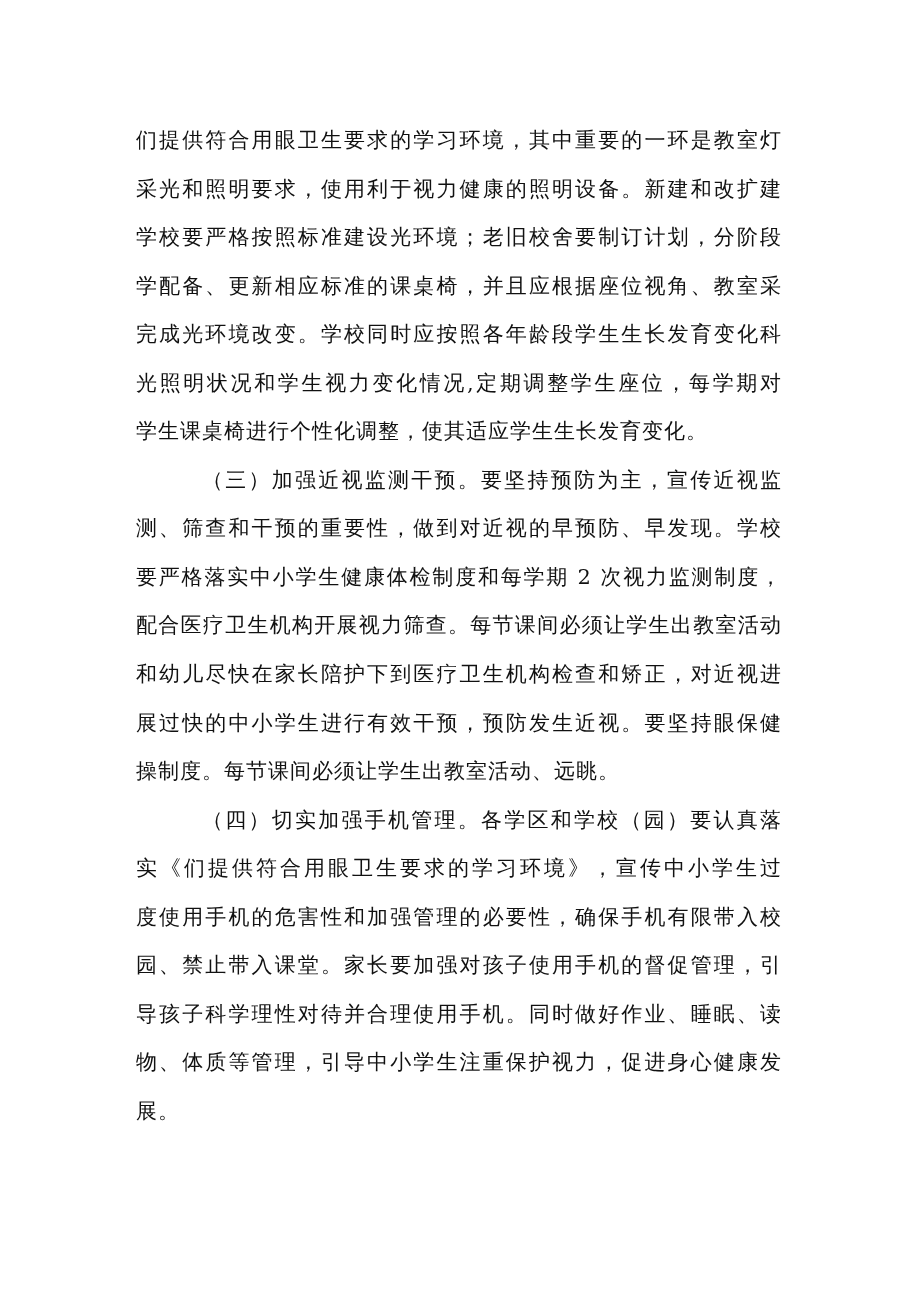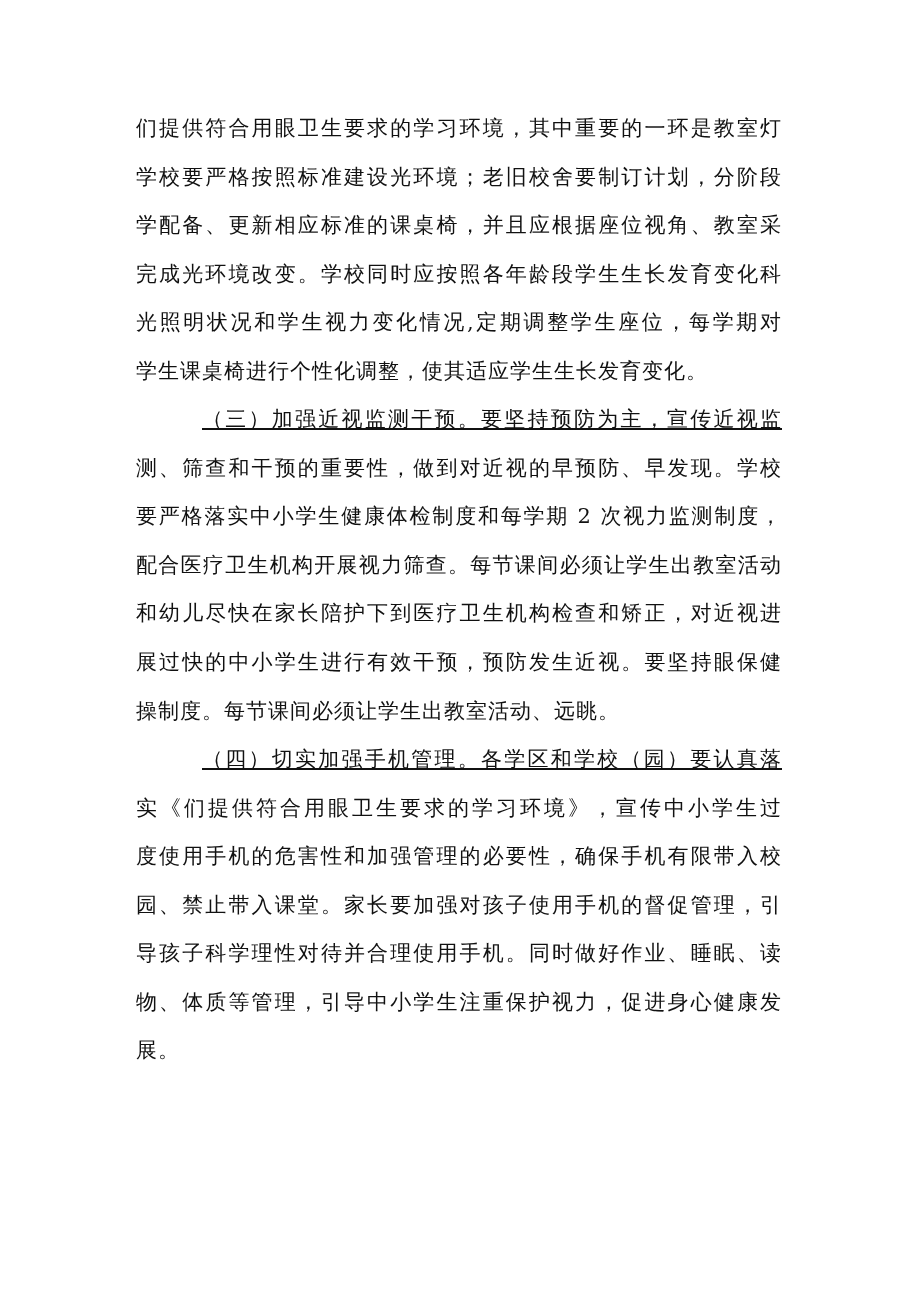--- a/index.html
+++ b/index.html
@@ -11,21 +11,21 @@
       width: 920px;
       height: 1301px;
       position: relative;
       overflow: hidden;
       font-family: "DejaVu Serif", "Liberation Serif", serif;
       color: #111111;
     }
     .page {
       position: absolute;
       left: 136px;
-      top: 104px;
+      top: 116px;
       width: 646px;
     }
     .paragraph {
       margin: 0;
       padding: 0;
     }
     .line {
       height: 48.55px;
       line-height: 48.55px;
       font-size: 21px;
@@ -34,30 +34,30 @@
       text-align: justify;
       text-align-last: justify;
       overflow: visible;
     }
     .line.last {
       text-align: right;
       text-align-last: left;
     }
     .line.indent {
       padding-left: 66px;
-      text-decoration: underline;
     }
   </style>
 </head>
 <body>
 
 <div class="page">
 
   <div class="paragraph">
     <div class="line">们提供符合用眼卫生要求的学习环境，其中重要的一环是教室灯</div>
+    <div class="line">采光和照明要求，使用利于视力健康的照明设备。新建和改扩建</div>
     <div class="line">学校要严格按照标准建设光环境；老旧校舍要制订计划，分阶段</div>
     <div class="line">学配备、更新相应标准的课桌椅，并且应根据座位视角、教室采</div>
     <div class="line">完成光环境改变。学校同时应按照各年龄段学生生长发育变化科</div>
     <div class="line">光照明状况和学生视力变化情况,定期调整学生座位，每学期对</div>
     <div class="line last">学生课桌椅进行个性化调整，使其适应学生生长发育变化。</div>
   </div>
 
   <div class="paragraph">
     <div class="line indent">（三）加强近视监测干预。要坚持预防为主，宣传近视监</div>
     <div class="line">测、筛查和干预的重要性，做到对近视的早预防、早发现。学校</div>

